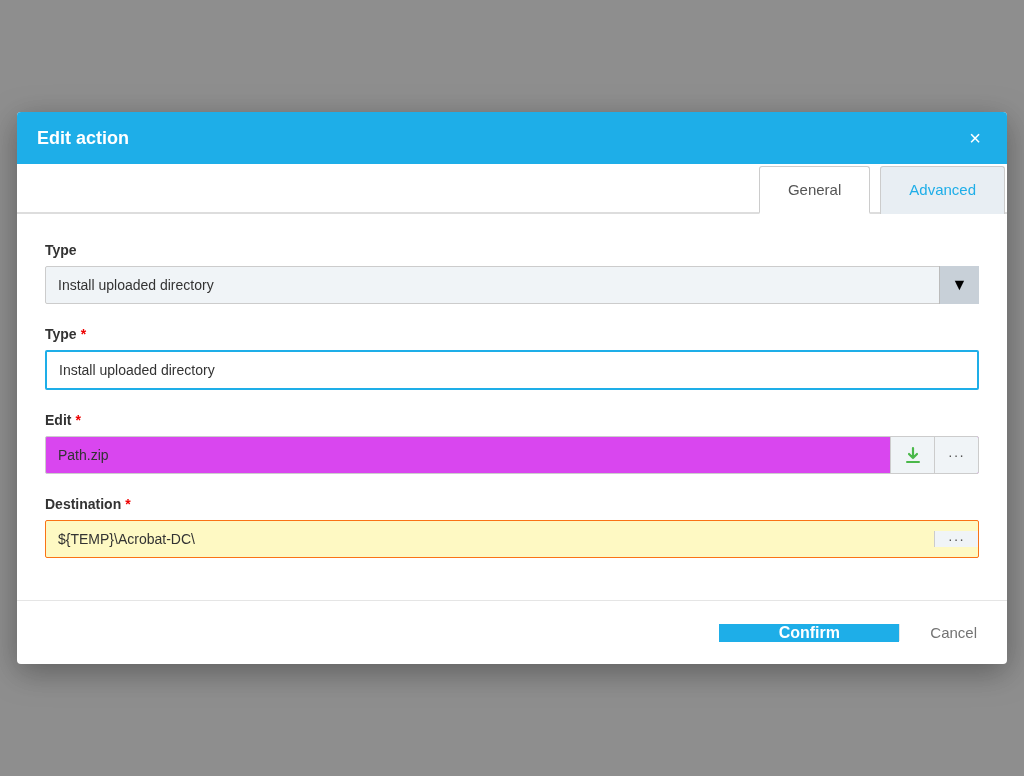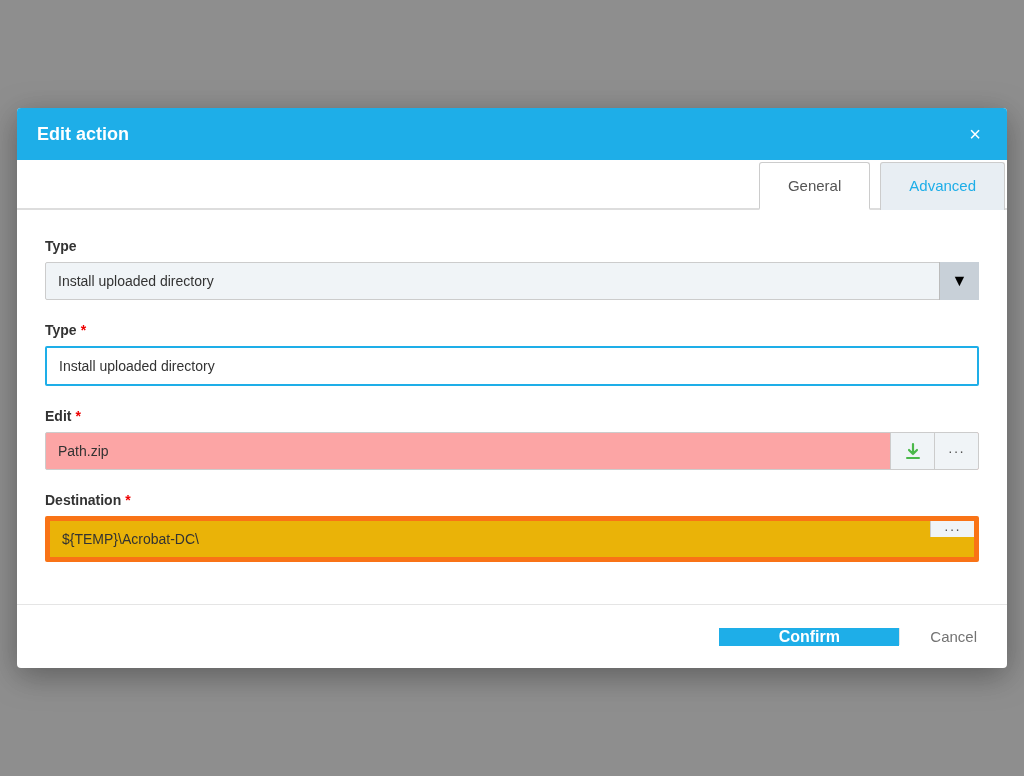--- a/index.html
+++ b/index.html
@@ -165,21 +165,21 @@
       background: #fff;
       border-radius: 2px;
       outline: none;
     }
 
     
     .path-wrapper {
       display: flex;
       align-items: stretch;
       border: 1px solid #ccc;
-      background: #fca5a5;
+      background: #d946ef;
       border-radius: 2px;
       overflow: hidden;
     }
 
     .path-input {
       flex: 1;
       padding: 10px 12px;
       border: none;
       background: transparent;
       font-size: 14px;
@@ -201,23 +201,23 @@
 
     .ellipsis-icon {
       color: #555;
       font-size: 14px;
       letter-spacing: 1px;
     }
 
     
     .dest-wrapper {
       display: flex;
-      align-items: flex-start;
-      border: 5px solid #f97316;
-      background: #eab308;
+      align-items: center;
+      border: 1px solid #f97316;
+      background: #fef9c3;
       border-radius: 2px;
       overflow: hidden;
     }
 
     .dest-input {
       flex: 1;
       padding: 10px 12px;
       border: none;
       background: transparent;
       font-size: 14px;

